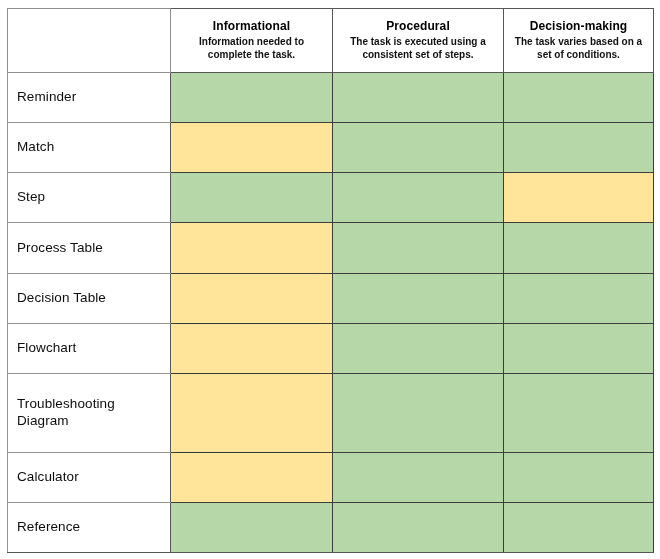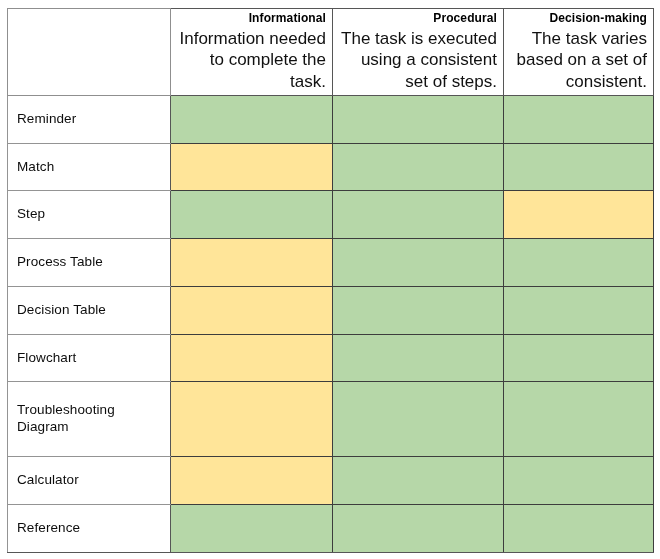--- a/index.html
+++ b/index.html
@@ -32,33 +32,33 @@
   
   thead tr { height: 64px; }
   th.corner-cell {
     background: #ffffff;
     border: 1px solid #8f8f8f;
   }
   th.col-header {
     background: #ffffff;
     border: 1px solid #565656;
     vertical-align: middle;
-    text-align: right;
+    text-align: center;
     padding: 2px 6px;
   }
   .col-title {
     font-size: 12px;
     font-weight: bold;
     color: #000000;
     line-height: 1.3;
     letter-spacing: 0.1px;
   }
   .col-subtitle {
-    font-size: 17px;
-    font-weight: normal;
+    font-size: 10px;
+    font-weight: bold;
     color: #111111;
     line-height: 1.28;
     margin-top: 1px;
   }
   
   tbody tr { height: 35px; }
   tbody tr.tall-row { height: 55px; }
   td.label-cell {
     background: #ffffff;
     border: 1px solid #949494;
@@ -93,21 +93,21 @@
         <th class="col-header">
           <div class="col-title">Informational</div>
           <div class="col-subtitle">Information needed to complete the task.</div>
         </th>
         <th class="col-header">
           <div class="col-title">Procedural</div>
           <div class="col-subtitle">The task is executed using a consistent set of steps.</div>
         </th>
         <th class="col-header">
           <div class="col-title">Decision-making</div>
-          <div class="col-subtitle">The task varies based on a set of consistent.</div>
+          <div class="col-subtitle">The task varies based on a set of conditions.</div>
         </th>
       </tr>
     </thead>
     <tbody>
         <tr>
           <td class="label-cell">Reminder</td>
           <td class="value-cell" style="background: rgb(182, 215, 168);"></td>
           <td class="value-cell" style="background: rgb(182, 215, 168);"></td>
           <td class="value-cell" style="background: rgb(182, 215, 168);"></td>
         </tr>

